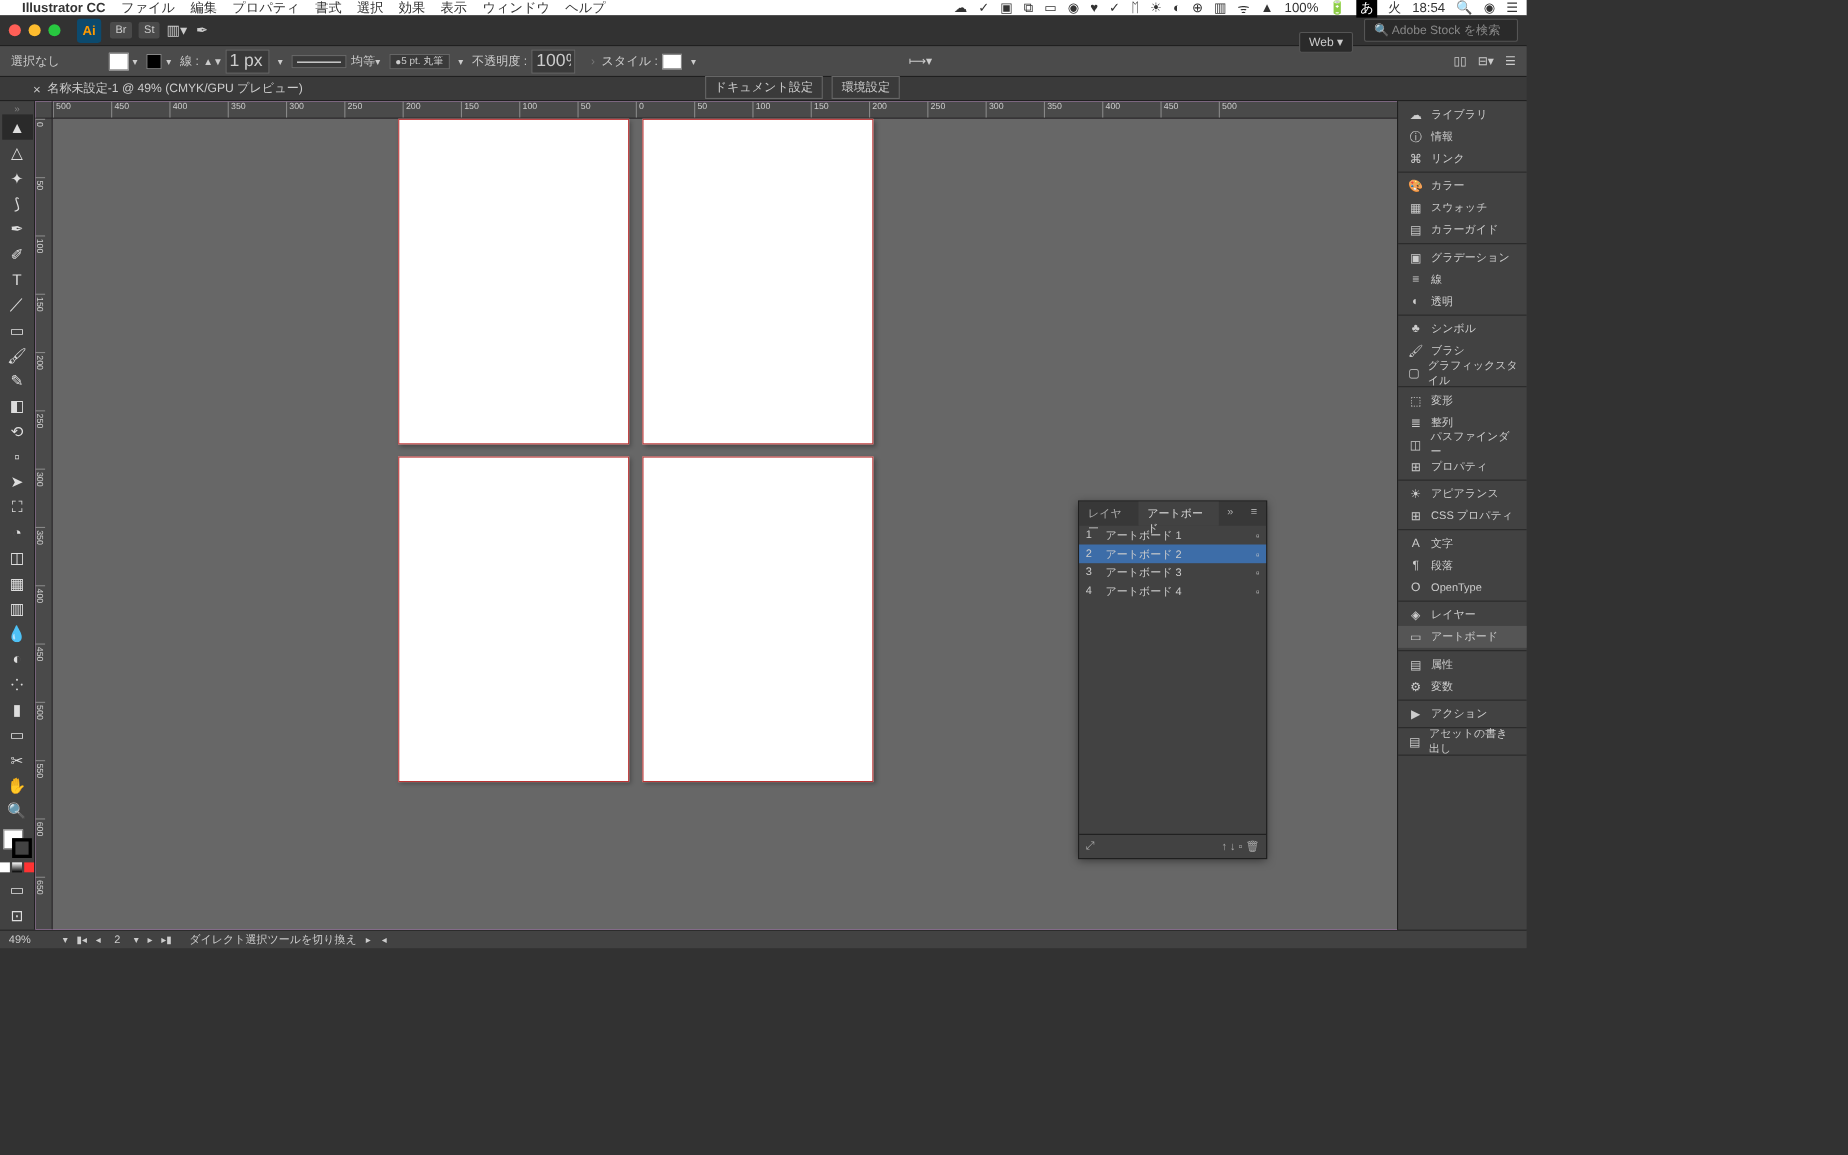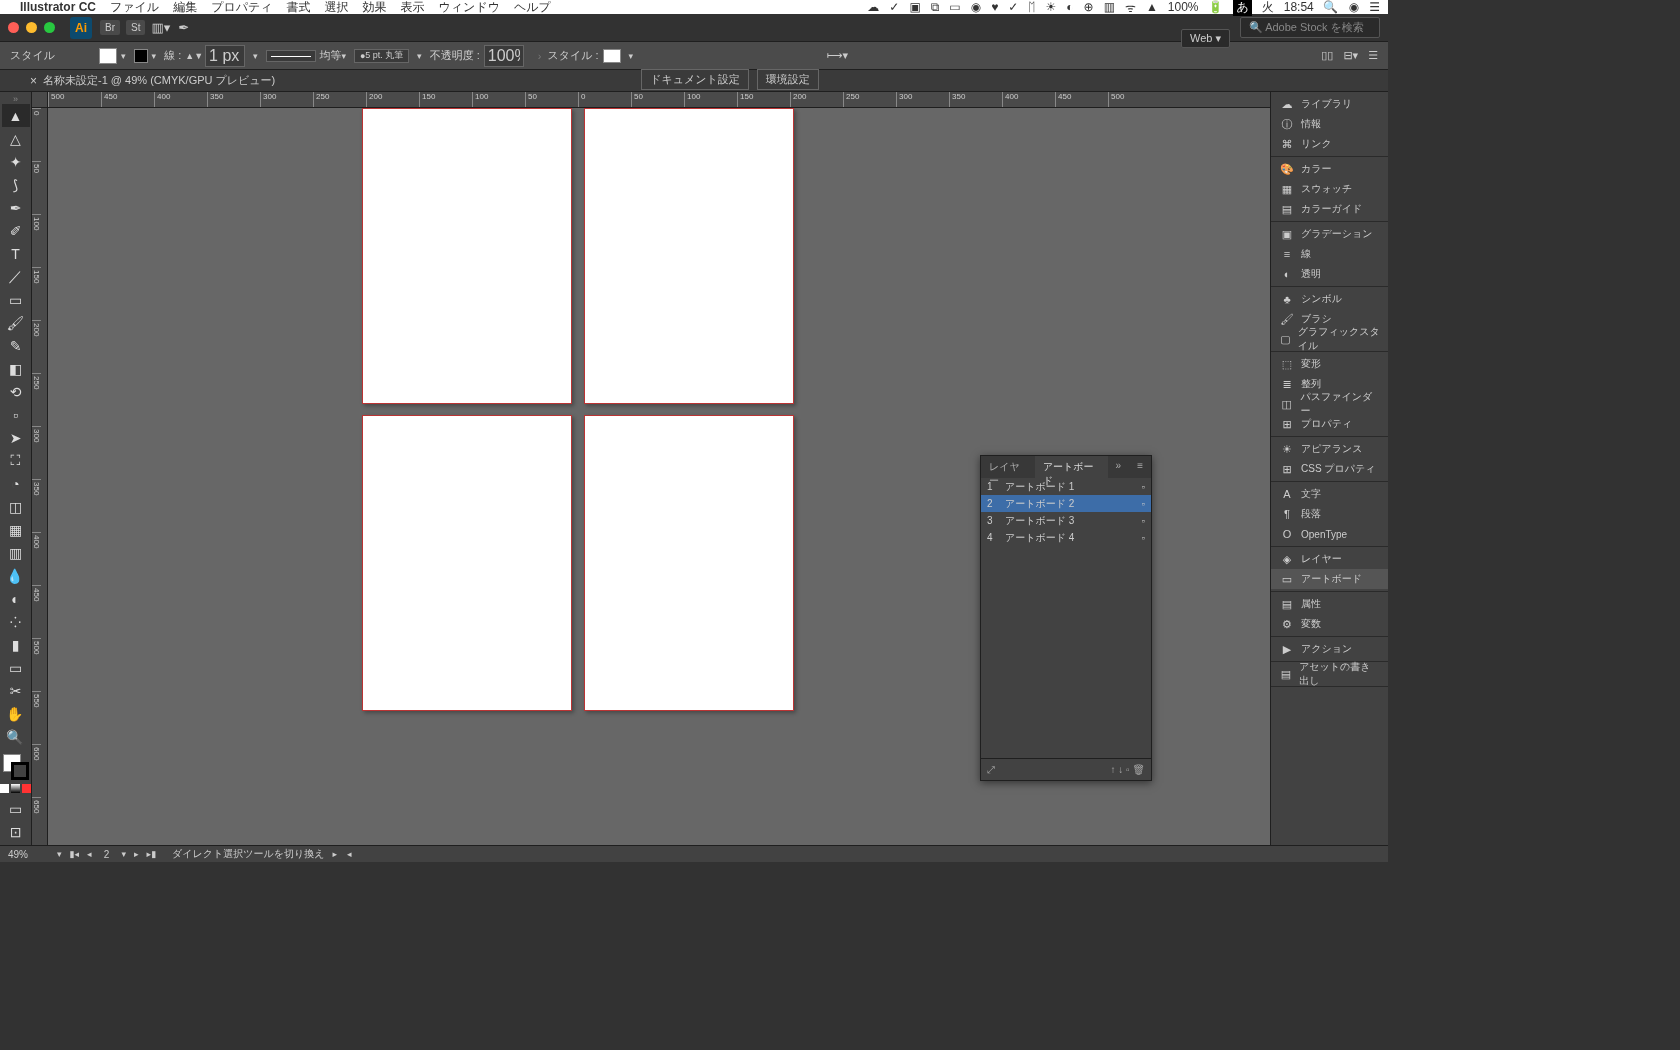--- a/index.html
+++ b/index.html
@@ -145,21 +145,21 @@
   <span class="chip">Br</span>
   <span class="chip">St</span>
   <span class="tool-icon">▥▾</span>
   <span class="tool-icon">✒</span>
   <span class="spacer"></span>
   <span class="right-drop"><span>Web</span> ▾</span>
   <span class="search">🔍 <span>Adobe Stock を検索</span></span>
 </div>
 
 <div class="controlbar">
-  <span class="lbl">スタイル</span>
+  <span class="lbl">選択なし</span>
   <span style="width:40px"></span>
   <span class="swatch white"></span>
     <span class="drop">▾</span>
   <span class="swatch black"></span>
     <span class="drop">▾</span>
   <span class="lbl">線 :</span>
   <span style="font-size:9px;margin-right:2px">▲▼</span>
   <input class="mini" value="1 px" style="">
   <span class="drop">▾</span>
   <span class="stroke-preview"></span>

